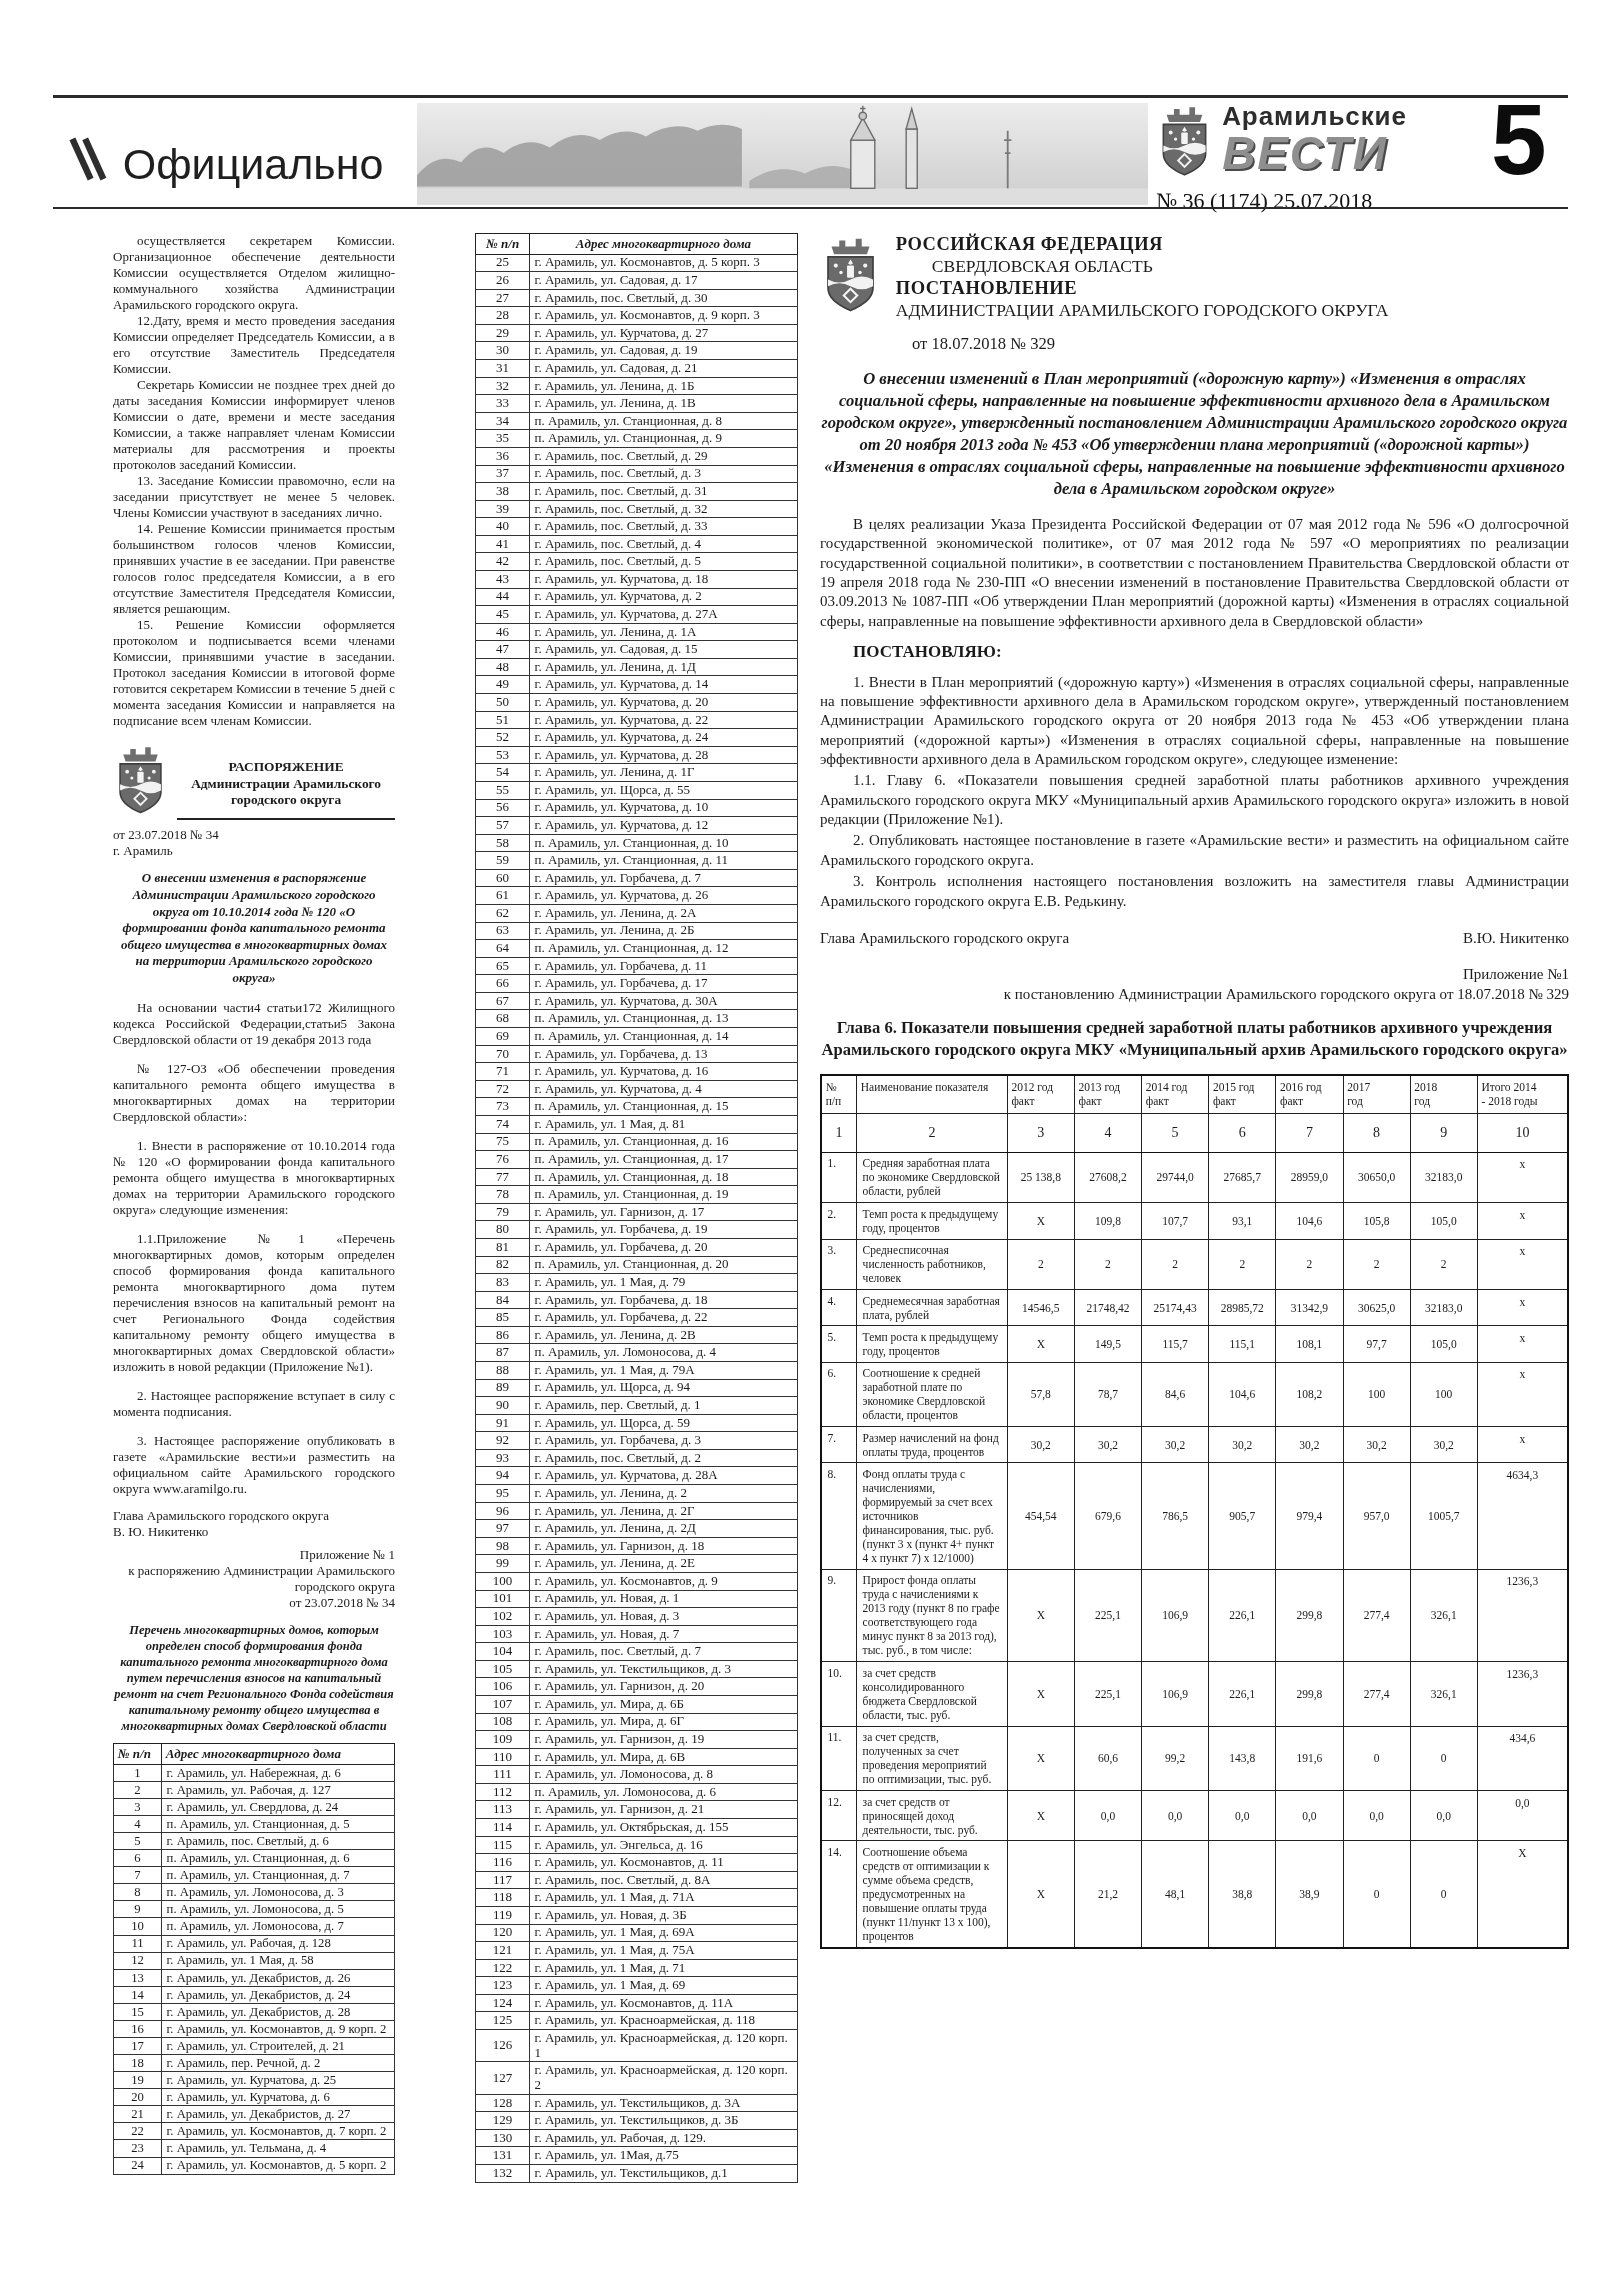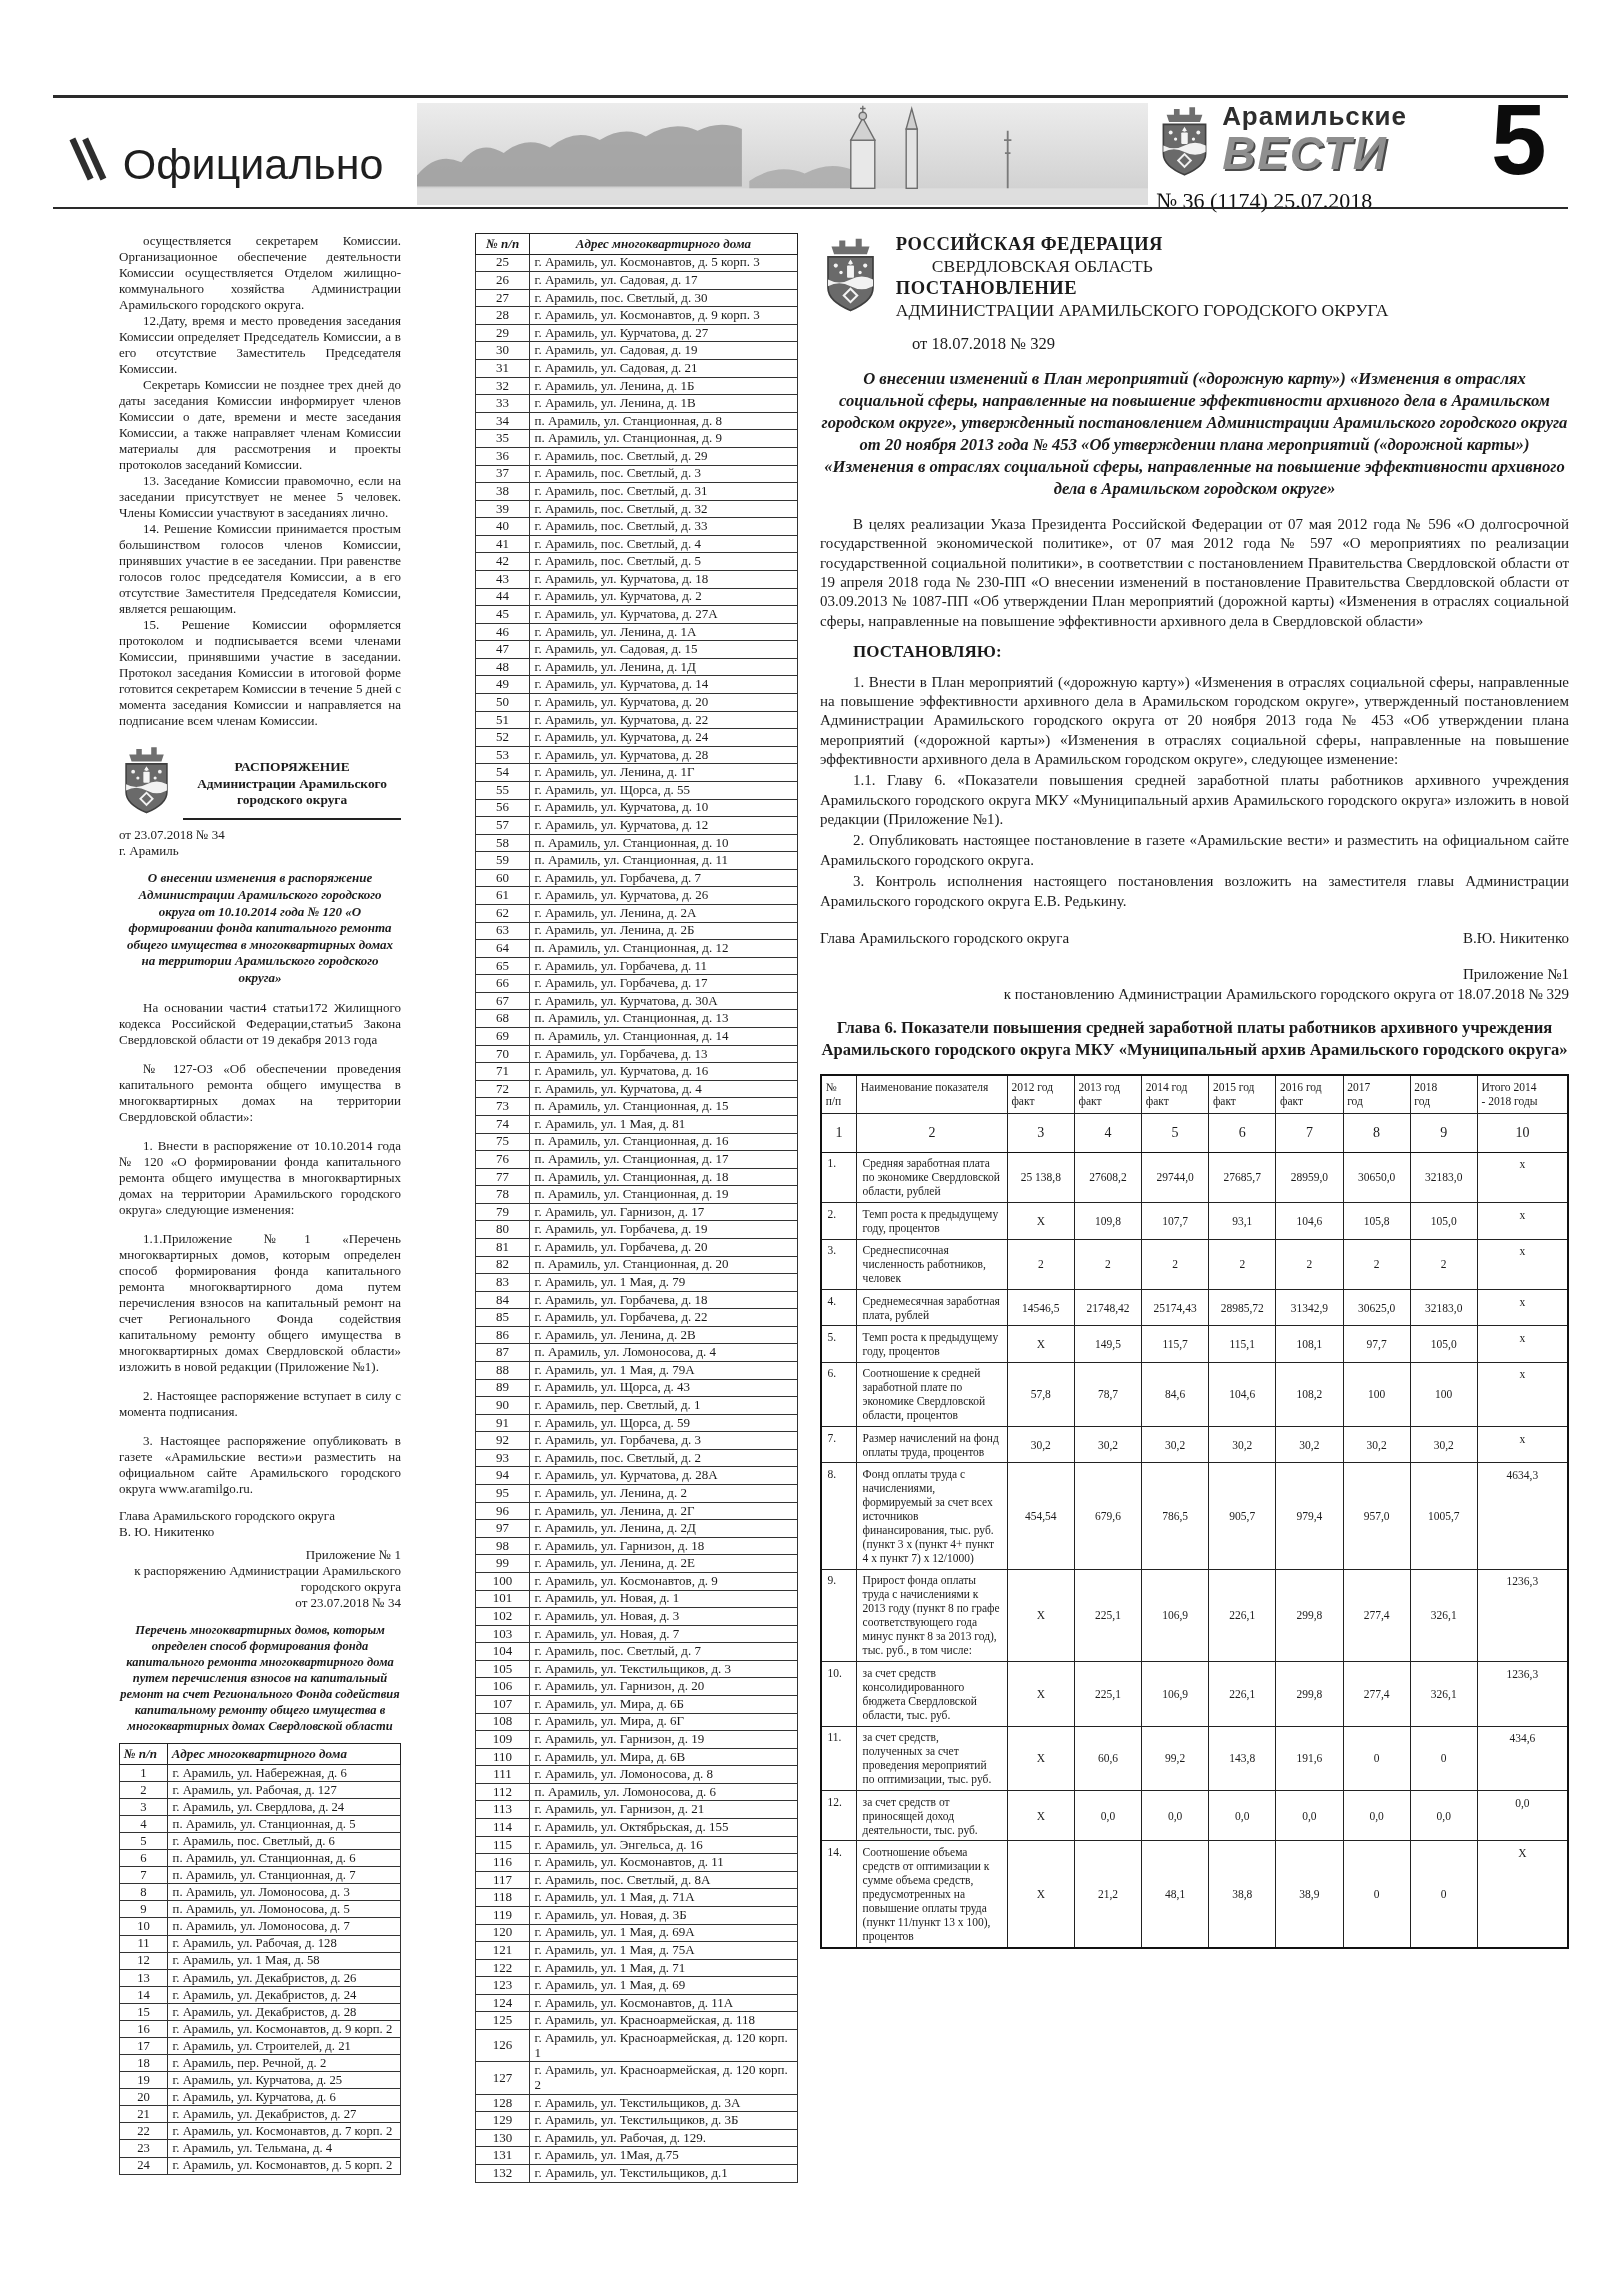--- a/index.html
+++ b/index.html
@@ -19,21 +19,21 @@
   .brand-top { font-family: "Liberation Sans", sans-serif; font-weight: bold; font-size: 26px;
                color: #2d2d2d; letter-spacing: 0.9px; line-height: 28px; text-align: center; }
   .brand-main { font-family: "Liberation Sans", sans-serif; font-weight: bold; font-style: italic;
                 font-size: 46px; line-height: 46px; color: #8f8f8f; letter-spacing: 1.8px;
                 text-shadow: 1.8px 1.8px 0 #4a4a4a; }
   .issue-line { font-size: 22px; margin-top: 5.5px; color: #111; }
   .page-number { position: absolute; left: 1491px; top: 89px; font-family: "Liberation Sans", sans-serif;
                  font-weight: bold; font-size: 100px; line-height: 100px; color: #0c0c0c; }
 
   
-  .col1 { position: absolute; left: 119px; top: 233px; width: 282px;
+  .col1 { position: absolute; left: 113px; top: 233px; width: 282px;
           font-size: 13px; line-height: 16px; text-align: justify; }
   .col2 { position: absolute; left: 475px; top: 233px; width: 323px; }
   .col3 { position: absolute; left: 820px; top: 231px; width: 749px;
           font-size: 15px; line-height: 19.4px; text-align: justify; }
 
   .col1 p, .col3 p { text-indent: 24px; }
   .col3 p { text-indent: 33px; }
 
   .order-head { display: flex; gap: 9.2px; margin: 11px 0 7.4px; align-items: flex-end; }
   .order-head .oh-text { flex: 1; text-align: center; font-weight: bold; font-size: 13.4px;
@@ -683,21 +683,21 @@
             <td>п. Арамиль, ул. Ломоносова, д. 4</td>
           </tr>
 
           <tr>
             <td class="num">88</td>
             <td>г. Арамиль, ул. 1 Мая, д. 79А</td>
           </tr>
 
           <tr>
             <td class="num">89</td>
-            <td>г. Арамиль, ул. Щорса, д. 43</td>
+            <td>г. Арамиль, ул. Щорса, д. 94</td>
           </tr>
 
           <tr>
             <td class="num">90</td>
             <td>г. Арамиль, пер. Светлый, д. 1</td>
           </tr>
 
           <tr>
             <td class="num">91</td>
             <td>г. Арамиль, ул. Щорса, д. 59</td>

